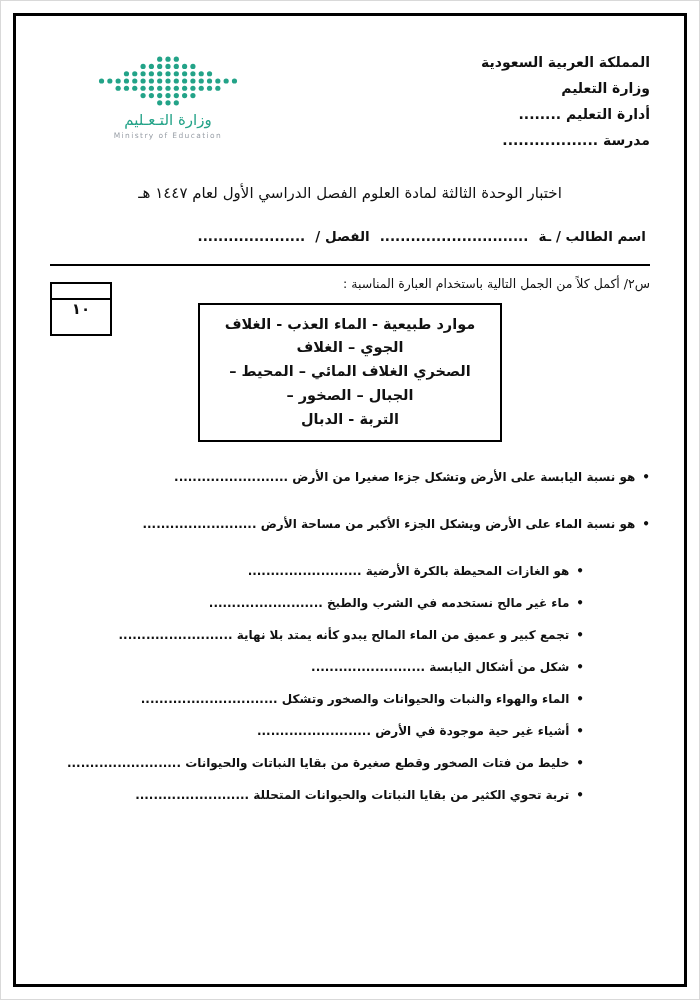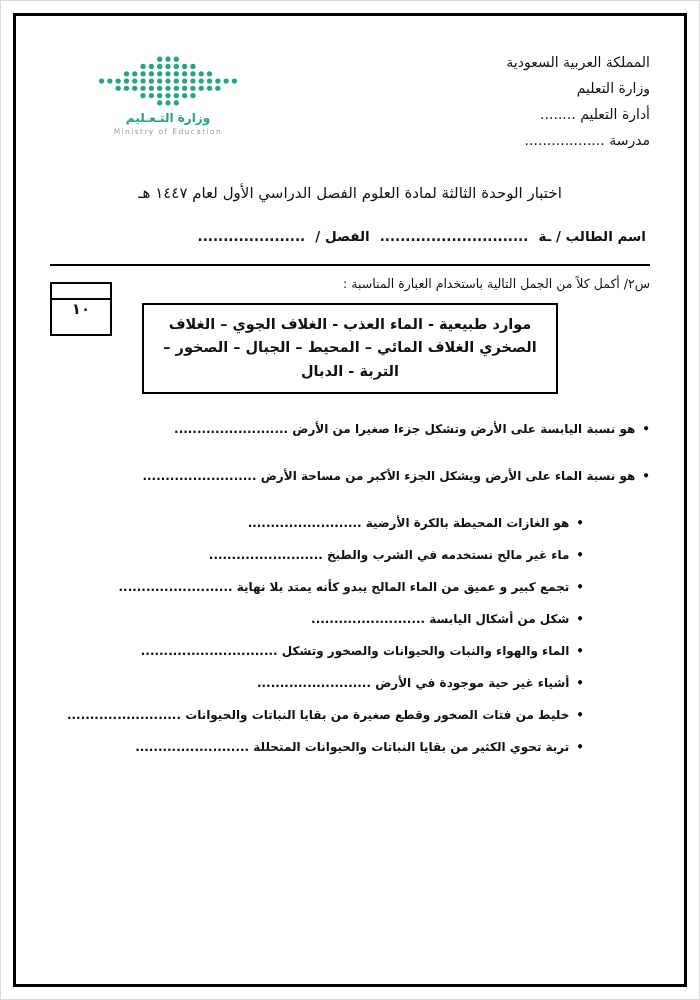--- a/index.html
+++ b/index.html
@@ -15,43 +15,43 @@
   .frame { position:absolute; inset:13px; border:3px solid #000; }
   .content {
     position:absolute; inset:16px;
     padding:34px 34px 20px 34px;
     box-sizing:border-box;
     direction:rtl;
   }
 
   
   .header { display:flex; justify-content:space-between; align-items:flex-start; }
-  .header-text { font-weight:normal; font-size:14px; line-height:1.85; text-align:right; }
+  .header-text { font-weight:bold; font-size:14px; line-height:1.85; text-align:right; }
   .logo { display:flex; flex-direction:column; align-items:center; width:200px; margin-top:4px; margin-left:18px; }
-  .logo-wordmark { font-weight:bold; font-size:12px; margin-top:3px; }
+  .logo-wordmark { font-weight:normal; font-size:15px; margin-top:3px; }
   .logo-sub { font-size:7.5px; color:#9aa0a8; letter-spacing:1.4px; margin-top:2px; direction:ltr; }
 
   
   .title { text-align:center; font-weight:normal; font-size:15px; margin-top:30px; }
 
   
   .student-row { display:flex; align-items:baseline; gap:10px; font-weight:bold; font-size:13.5px; margin-top:26px; padding-right:4px; }
 
   .divider { border-top:2px solid #000; margin-top:20px; }
 
   
   .q-section { position:relative; }
   .prompt { font-weight:normal; font-size:12.5px; margin-top:10px; text-align:right; }
 
   .grade-box { position:absolute; left:0; top:6px; width:62px; height:54px; border:2px solid #000; box-sizing:border-box; background:#fff; }
   .grade-top { height:14px; border-bottom:2px solid #000; }
   .grade-value { text-align:center; font-weight:bold; font-size:15px; padding-top:0; }
 
   .word-bank {
-    width:416px; margin:12px auto 0 auto;
+    width:304px; margin:12px auto 0 auto;
     border:2px solid #000;
     padding:8px 8px; box-sizing:border-box;
     text-align:center; font-weight:bold; font-size:14.5px; line-height:1.65;
   }
 
   
   .q-list { margin-top:28px; }
   .q-item {
     display:flex; align-items:baseline; gap:7px;
     font-weight:bold; font-size:12px;

